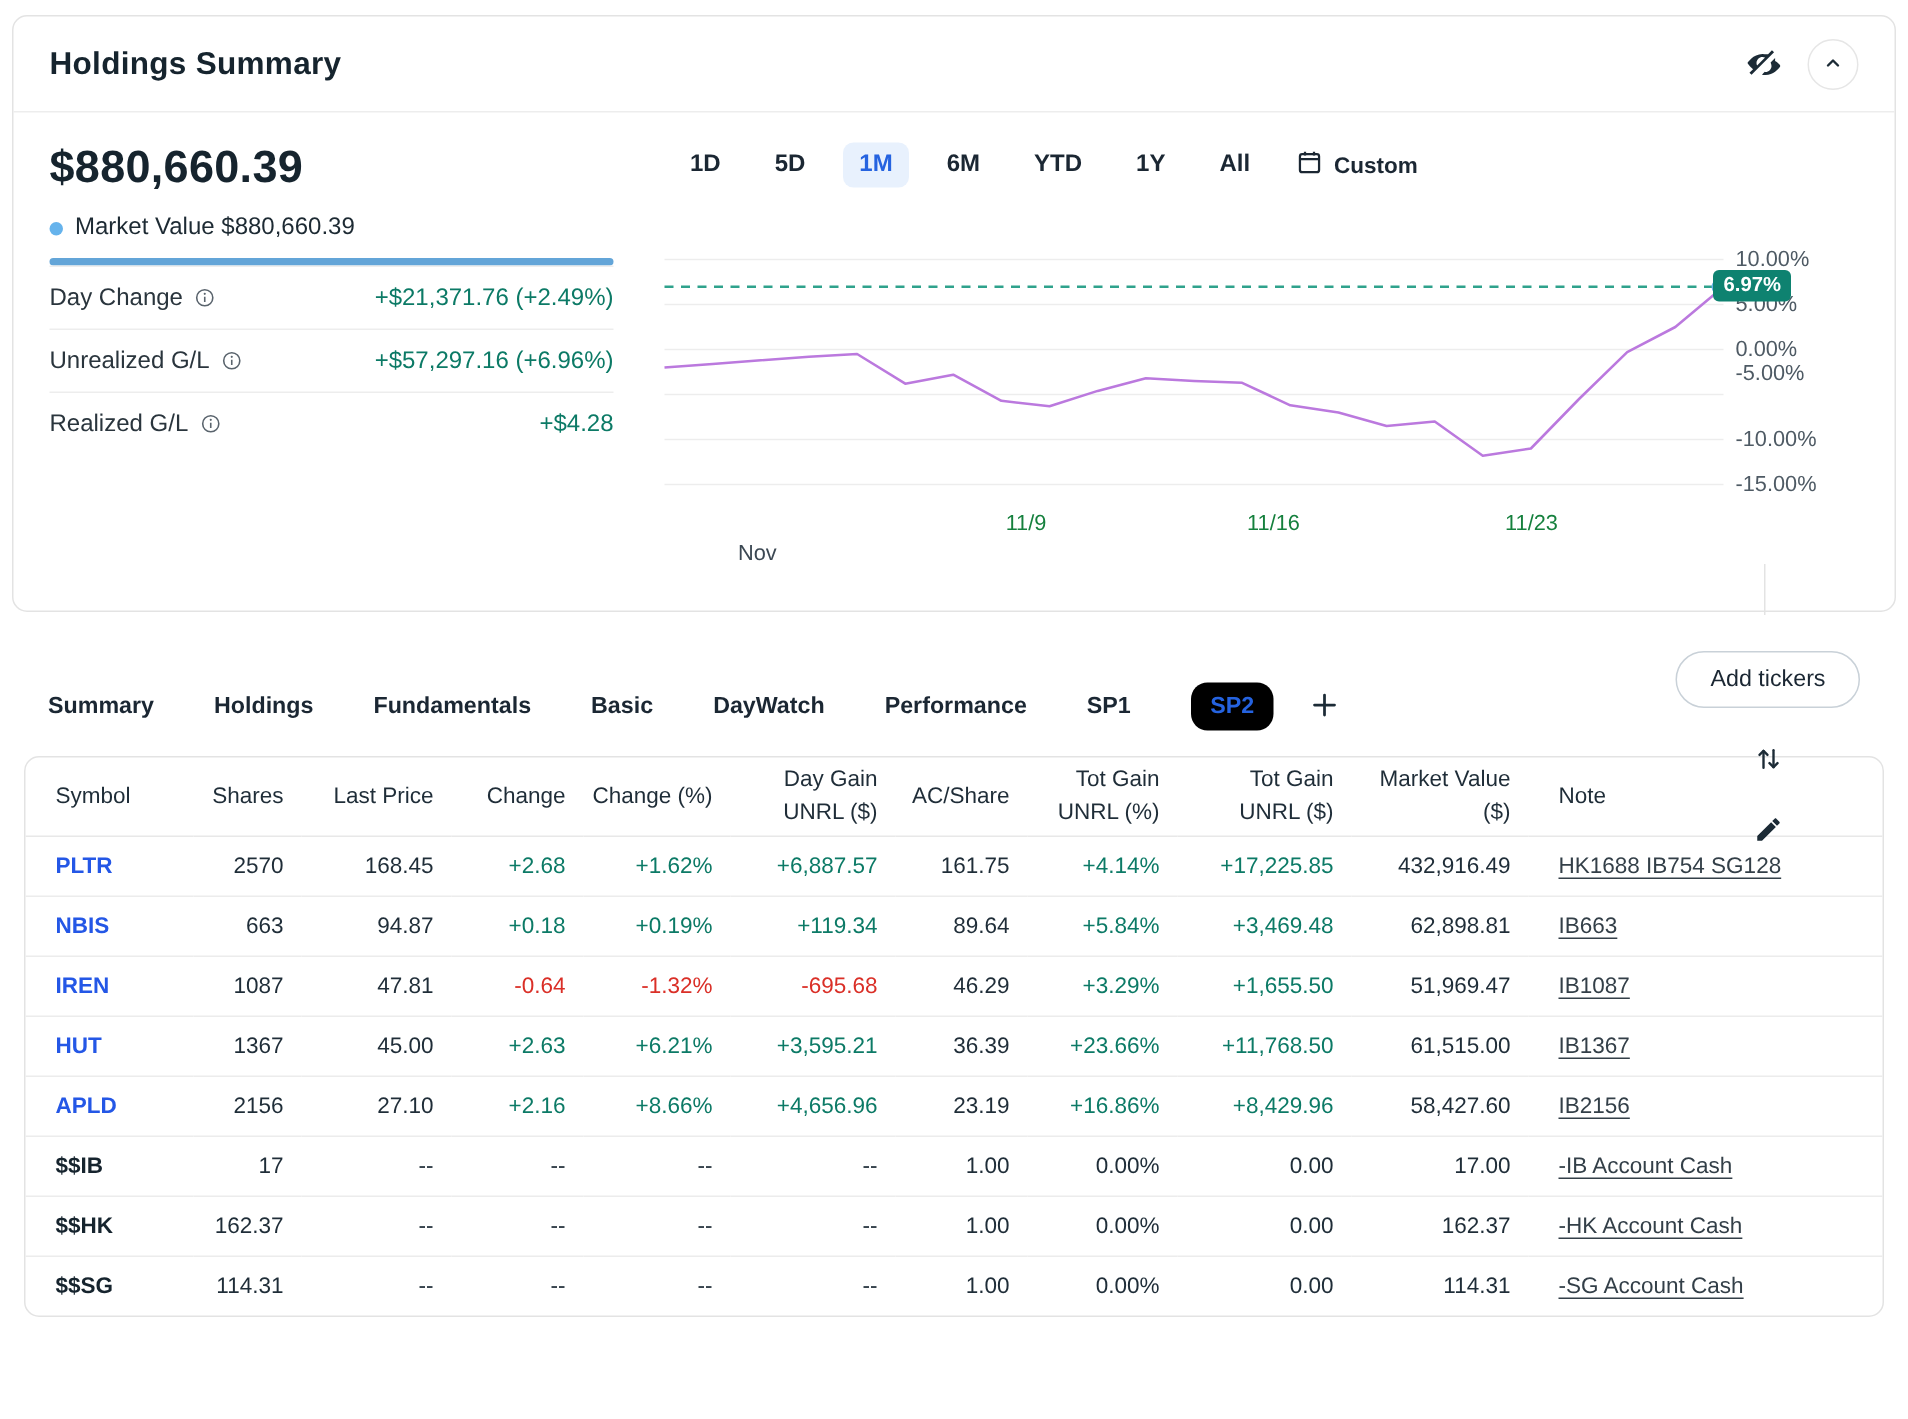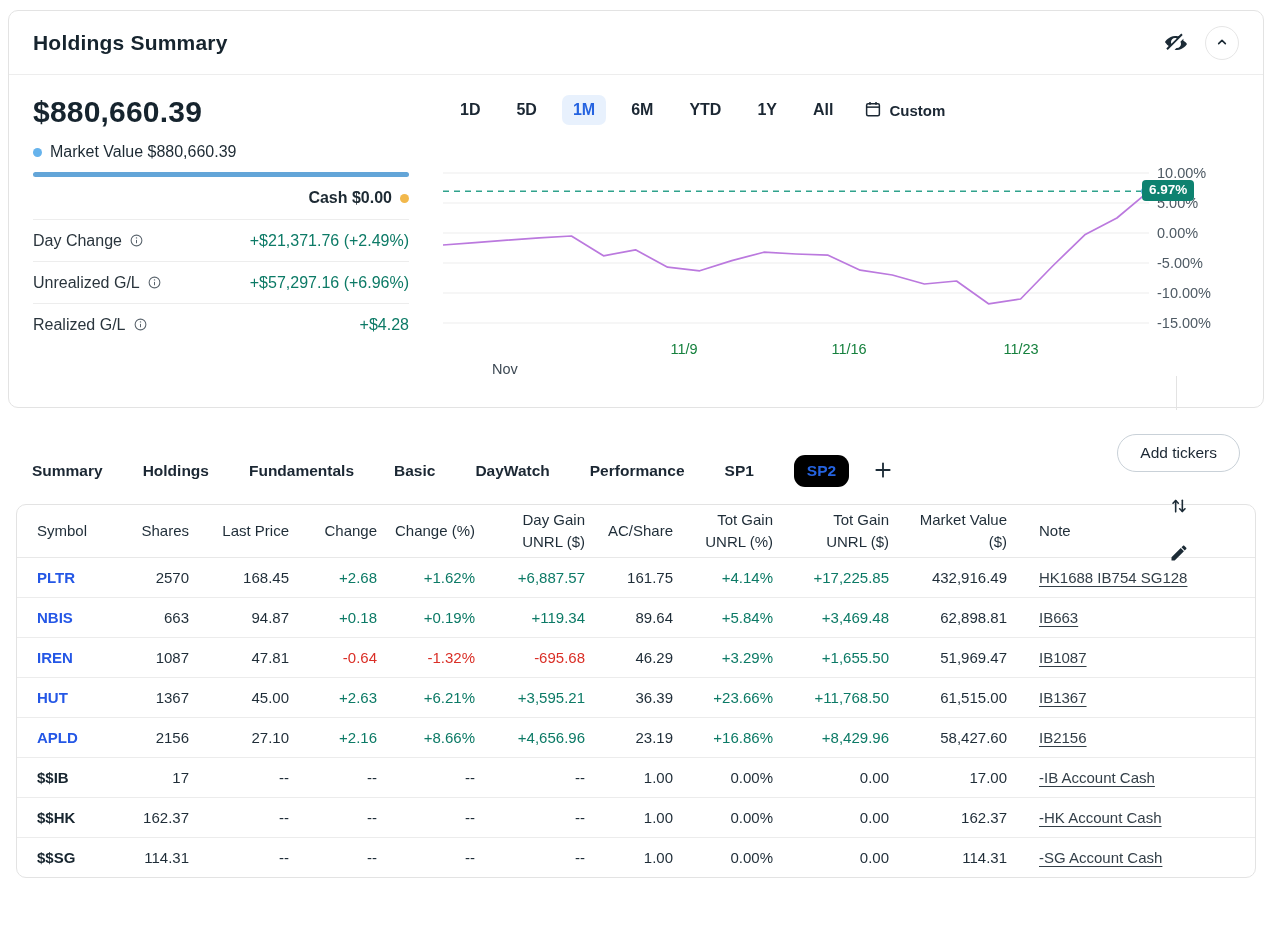--- a/index.html
+++ b/index.html
@@ -105,24 +105,20 @@
 
     <div class="card-body">
 
       <div class="sumcol">
         <div class="total">$880,660.39</div>
         <div class="legend">
           <span class="dot dot-mv"></span>
           <span>Market Value $880,660.39</span>
         </div>
         <div class="mvbar"></div>
-        <div class="cashrow">
-          <span>Cash $0.00</span>
-          <span class="dot dot-cash"></span>
-        </div>
         <div>
   <div class="metric">
     <span class="mlabel">Day Change
       <span class="info-i">
                   <svg width="15" height="15" viewBox="0 0 24 24" fill="none" stroke="currentColor" stroke-width="1.7">
                     <circle cx="12" cy="12" r="8.6"></circle>
                     <line x1="12" y1="11" x2="12" y2="16.4"></line>
                     <circle cx="12" cy="7.8" r="1.15" fill="currentColor" stroke="none"></circle>
                   </svg>
                 </span></span>
@@ -186,21 +182,21 @@
               <line x1="0" y1="128" x2="706" y2="128" stroke="#ededed" stroke-width="1"></line>
               <line x1="0" y1="158" x2="706" y2="158" stroke="#ededed" stroke-width="1"></line>
               <line x1="0" y1="26.18" x2="706" y2="26.18" stroke="var(--teal)" stroke-width="1.6" stroke-dasharray="6 5"></line>
               <polyline points="0.0,80.0 32.1,77.6 64.2,75.2 96.3,72.8 128.4,71.0 160.5,90.8 192.5,84.8 224.6,102.2 256.7,105.8 288.8,95.6 320.9,87.2 353.0,89.0 385.1,90.2 417.2,105.2 449.3,110.0 481.4,119.0 513.5,116.0 545.5,138.8 577.6,134.0 609.7,101.0 641.8,69.8 673.9,53.0 706.0,26.2" fill="none" stroke="var(--purple)" stroke-width="1.7" stroke-linejoin="round"></polyline>
               <circle cx="703" cy="26.18" r="5" fill="var(--marker)"></circle>
             </svg>
           <div class="y-axis">
   <div class="y-tick" style="top:0px">10.00%</div>
   <div class="y-tick" style="top:30px">5.00%</div>
   <div class="y-tick" style="top:60px">0.00%</div>
-  <div class="y-tick" style="top:90px">-5.00%</div>
+  <div class="y-tick" style="top:76px">-5.00%</div>
   <div class="y-tick" style="top:120px">-10.00%</div>
   <div class="y-tick" style="top:150px">-15.00%</div>
             </div>
           <div class="x-axis">
   <div class="x-tick" style="left:241px">11/9</div>
   <div class="x-tick" style="left:406px">11/16</div>
   <div class="x-tick" style="left:578px">11/23</div>
             </div>
           <div class="badge" style="top: 15.18px;">6.97%</div>
         <div class="month-lab" style="left: 49px;">Nov</div>

